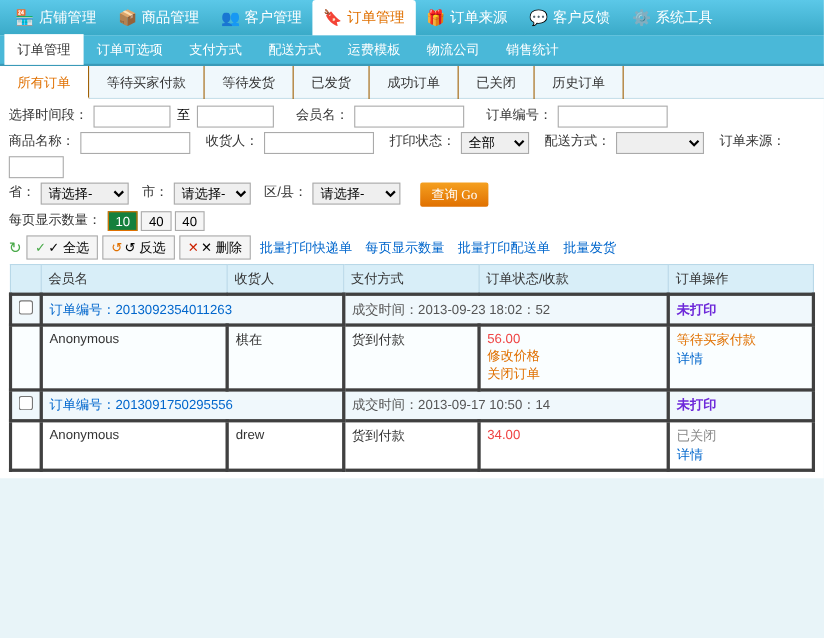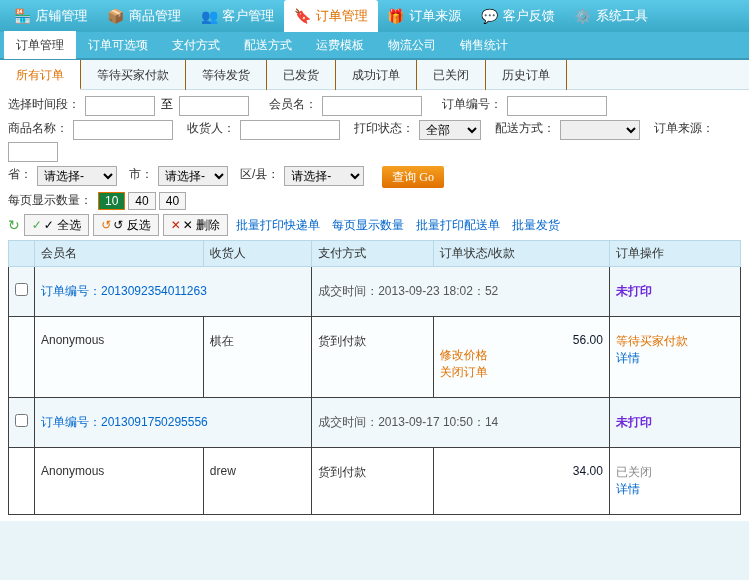--- a/index.html
+++ b/index.html
@@ -180,40 +180,40 @@
     }
     .orders-table th {
       background: #d8eef8;
       border: 1px solid #b8d8e8;
       padding: 4px 6px;
       text-align: left;
       font-weight: normal;
       color: #333;
     }
     .orders-table td {
-      border: 1px solid #404040;
-      padding: 16px 6px;
+      border: 3px solid #404040;
+      padding: 4px 6px;
       vertical-align: top;
       color: #333;
     }
     .order-header-row td {
       background: #f0f8fc;
       color: #555;
     }
     .order-data-row td {
       background: #fff;
     }
     .order-data-row:nth-child(4n+1) td,
     .order-data-row:nth-child(4n+2) td {
       background: #fafeff;
     }
     .order-id { color: #0066cc; }
     .order-time { color: #555; }
     .print-status { color: #6d28d9; font-weight: bold; }
-    .price { color: #0f172a; text-align: right; }
+    .price { color: #ef4444; }
     .action-link { color: #0066cc; display: block; cursor: pointer; }
     .status-text { color: #e07000; }
     .status-closed { color: #888; }
     .table-wrapper { position: relative; overflow: hidden; }
     .checkbox-cell { width: 18px; }
   </style>
 </head>
 <body>
 
 <div class="top-nav">

